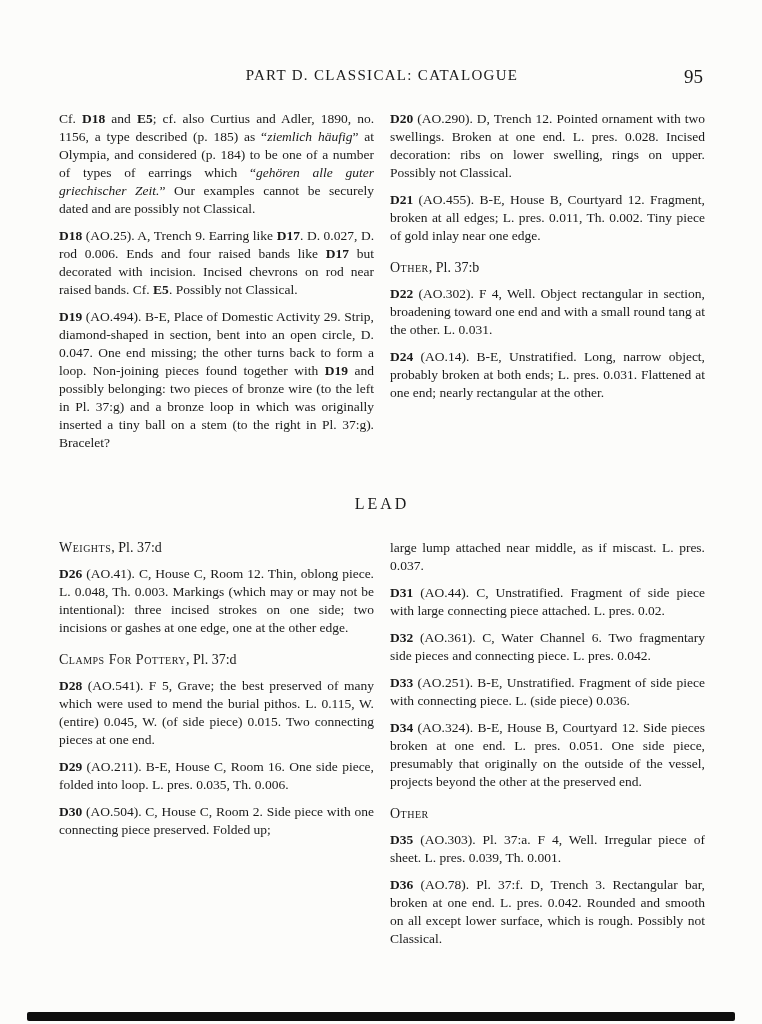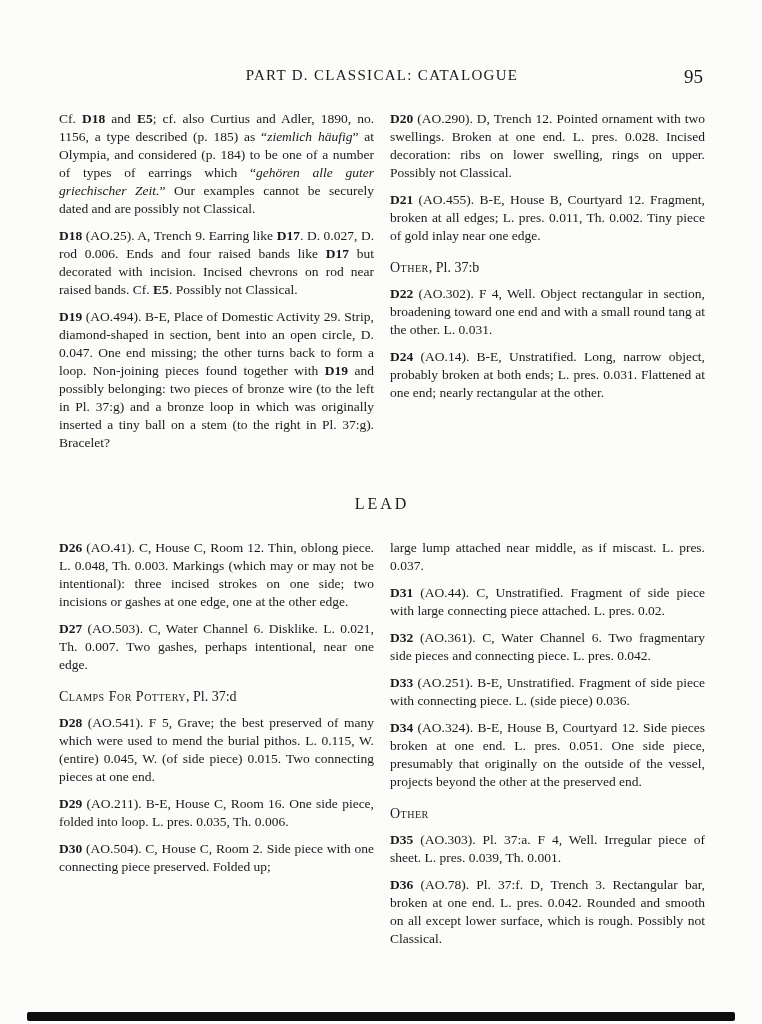--- a/index.html
+++ b/index.html
@@ -55,22 +55,22 @@
         <p class="col-heading"><span class="smallcaps">Other</span><span>, Pl. 37:b</span></p>
         <p class="entry"><span class="bold">D22</span><span> (AO.302). F 4, Well. Object rectangular in section, broadening toward one end and with a small round tang at the other. L. 0.031.</span></p>
         <p class="entry"><span class="bold">D24</span><span> (AO.14). B-E, Unstratified. Long, narrow object, probably broken at both ends; L. pres. 0.031. Flattened at one end; nearly rectangular at the other.</span></p>
       </div>
   </div>
 
   <h2 class="lead-heading">LEAD</h2>
 
   <div class="two-col">
     <div class="col">
+        <p class="col-heading"><span class="smallcaps">Weights</span><span>, Pl. 37:d</span></p>
         <p class="entry"><span class="bold">D26</span><span> (AO.41). C, House C, Room 12. Thin, oblong piece. L. 0.048, Th. 0.003. Markings (which may or may not be intentional): three incised strokes on one side; two incisions or gashes at one edge, one at the other edge.</span></p>
-        <p class="entry"><span class="bold">D27</span><span> (AO.503). C, Water Channel 6. Disklike. L. 0.021, Th. 0.007. Two gashes, perhaps intentional, near one edge.</span></p>
         <p class="col-heading"><span class="smallcaps">Clamps For Pottery</span><span>, Pl. 37:d</span></p>
         <p class="entry"><span class="bold">D28</span><span> (AO.541). F 5, Grave; the best preserved of many which were used to mend the burial pithos. L. 0.115, W. (entire) 0.045, W. (of side piece) 0.015. Two connecting pieces at one end.</span></p>
         <p class="entry"><span class="bold">D29</span><span> (AO.211). B-E, House C, Room 16. One side piece, folded into loop. L. pres. 0.035, Th. 0.006.</span></p>
         <p class="entry"><span class="bold">D30</span><span> (AO.504). C, House C, Room 2. Side piece with one connecting piece preserved. Folded up;</span></p>
       </div>
     <div class="col">
         <p class="entry"><span>large lump attached near middle, as if miscast. L. pres. 0.037.</span></p>
         <p class="entry"><span class="bold">D31</span><span> (AO.44). C, Unstratified. Fragment of side piece with large connecting piece attached. L. pres. 0.02.</span></p>
         <p class="entry"><span class="bold">D32</span><span> (AO.361). C, Water Channel 6. Two fragmentary side pieces and connecting piece. L. pres. 0.042.</span></p>
         <p class="entry"><span class="bold">D33</span><span> (AO.251). B-E, Unstratified. Fragment of side piece with connecting piece. L. (side piece) 0.036.</span></p>

